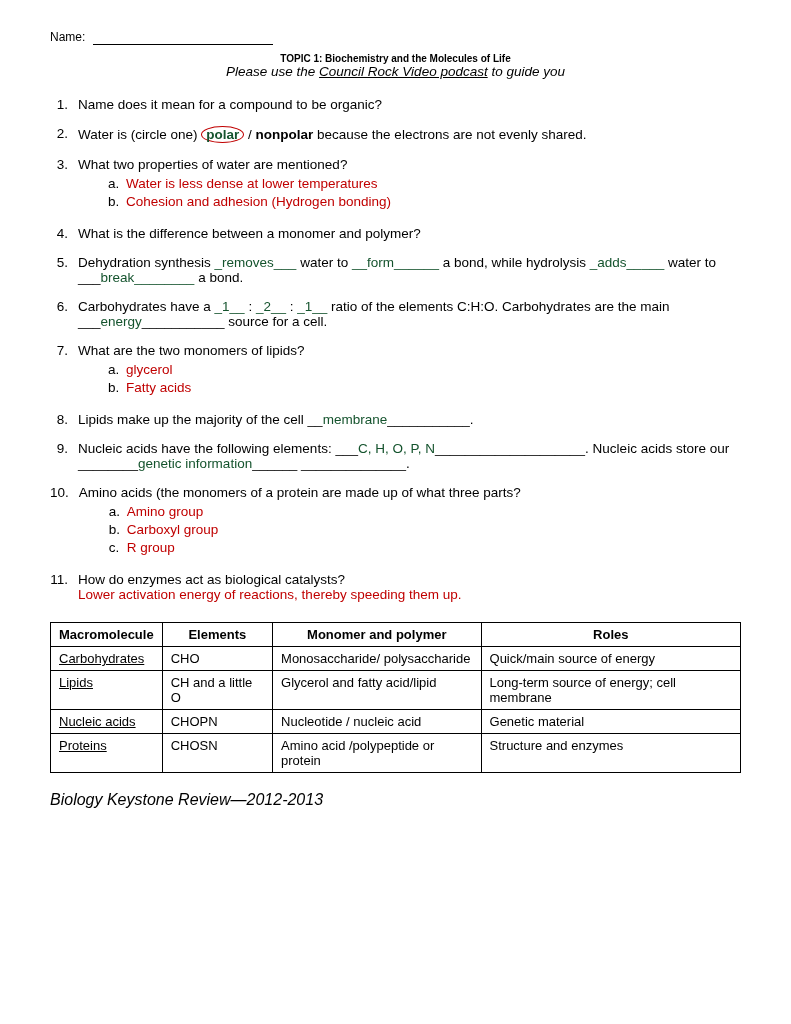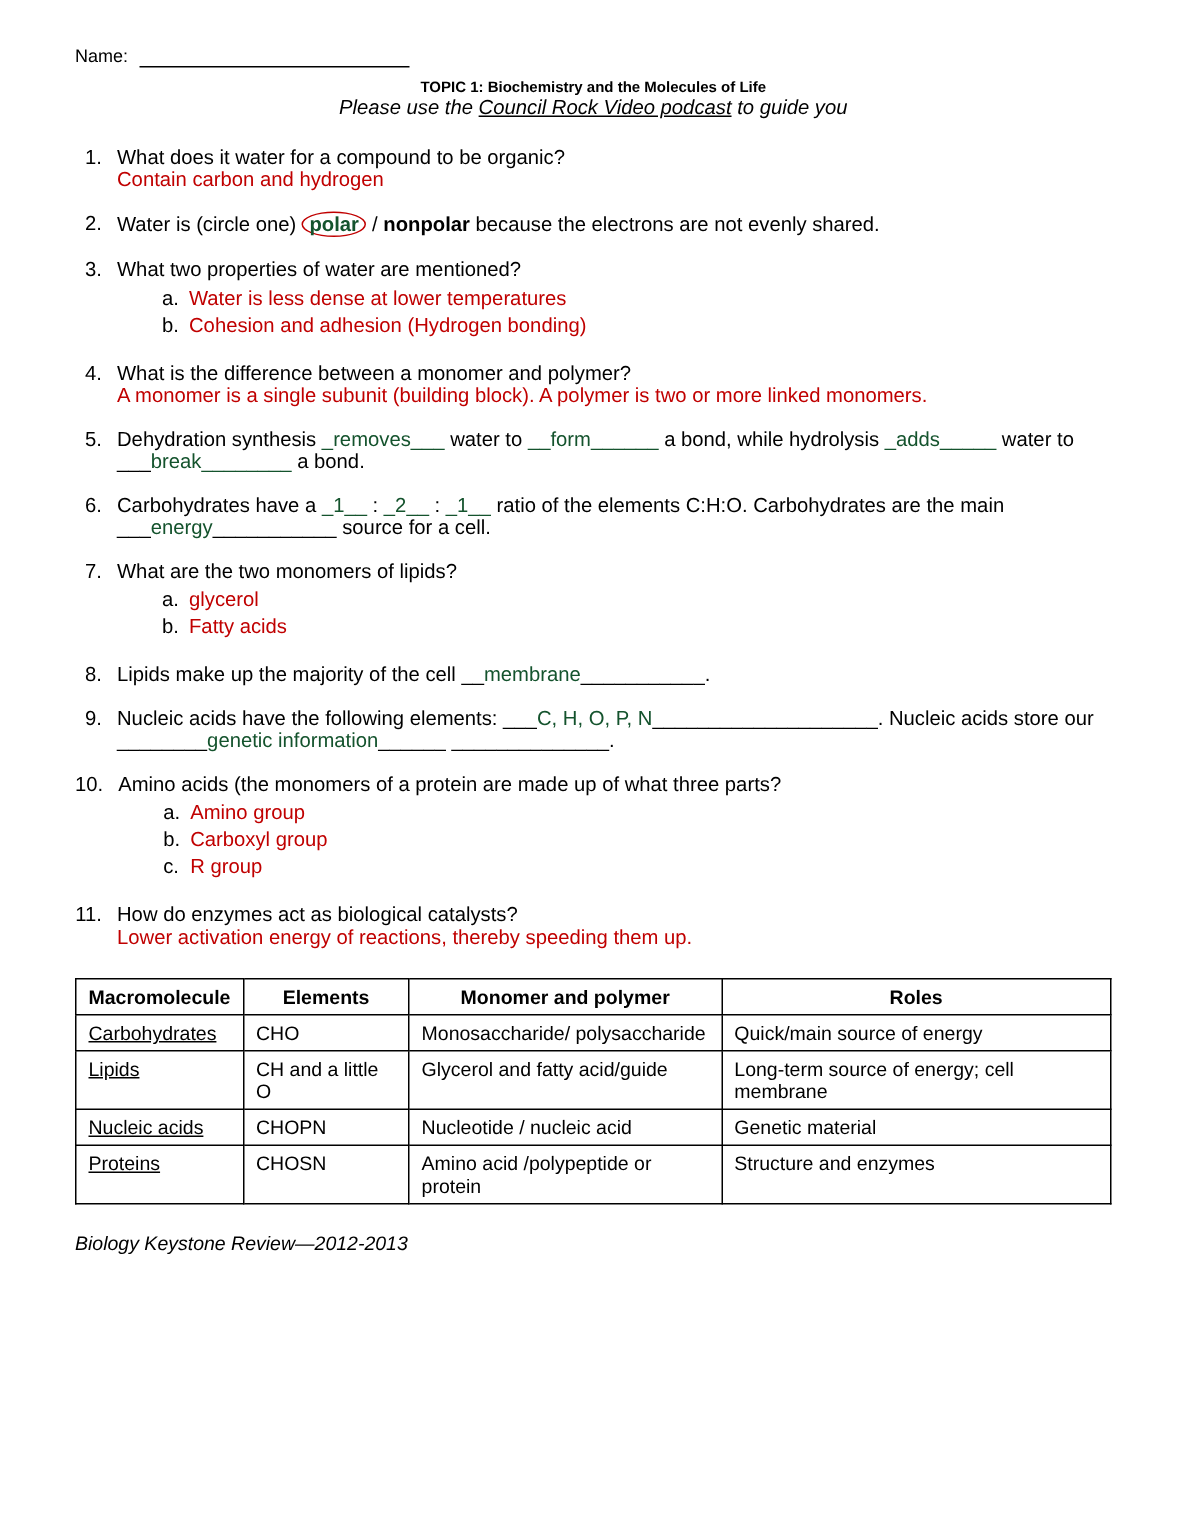--- a/index.html
+++ b/index.html
@@ -98,21 +98,21 @@
     .macro-table th {
       font-weight: bold;
       background: #fff;
     }
     .macro-table td u {
       text-decoration: underline;
     }
     .footer {
       margin-top: 18px;
       font-style: italic;
-      font-size: 13px;
+      font-size: 16px;
     }
     .spacer { margin-bottom: 10px; }
     .inline-red { color: #14532d; }
   </style>
 </head>
 <body>
 
 <div class="name-line">
   <span>Name:</span>
   <span class="name-underline">&nbsp;</span>
@@ -124,22 +124,21 @@
     <span>Please use the </span><u>Council Rock Video podcast</u><span> to guide you</span>
   </div>
 </div>
 
 <div class="questions">
 
   <div class="q-item">
     <div class="q-row">
       <span class="q-num-col">1.</span>
       <div class="q-content">
-        <div>What does it water for a compound to be organic?</div>
-        <div class="answer-red">Contain carbon and hydrogen</div>
+        <div>Name does it mean for a compound to be organic?</div>
       </div>
     </div>
   </div>
 
   <div class="q-item">
     <div class="q-row">
       <span class="q-num-col">2.</span>
       <div class="q-content">
         <span>Water is (circle one) </span><span class="polar-circle"><strong>polar</strong></span><span> / </span><span class="bold">nonpolar</span><span> because the electrons are not evenly shared.</span>
       </div>
@@ -157,21 +156,20 @@
         </ul>
       </div>
     </div>
   </div>
 
   <div class="q-item">
     <div class="q-row">
       <span class="q-num-col">4.</span>
       <div class="q-content">
         <div>What is the difference between a monomer and polymer?</div>
-        <div class="answer-red">A monomer is a single subunit (building block).  A polymer is two or more linked monomers.</div>
       </div>
     </div>
   </div>
 
   <div class="spacer"></div>
   <div class="spacer"></div>
 
   <div class="q-item">
     <div class="q-row">
       <span class="q-num-col">5.</span>
@@ -259,21 +257,21 @@
   <tbody>
     <tr>
       <td><u>Carbohydrates</u></td>
       <td>CHO</td>
       <td>Monosaccharide/ polysaccharide</td>
       <td>Quick/main source of energy</td>
     </tr>
     <tr>
       <td><u>Lipids</u></td>
       <td>CH and a little O</td>
-      <td>Glycerol and fatty acid/guide</td>
+      <td>Glycerol and fatty acid/lipid</td>
       <td>Long-term source of energy; cell membrane</td>
     </tr>
     <tr>
       <td><u>Nucleic acids</u></td>
       <td>CHOPN</td>
       <td>Nucleotide / nucleic acid</td>
       <td>Genetic material</td>
     </tr>
     <tr>
       <td><u>Proteins</u></td>

